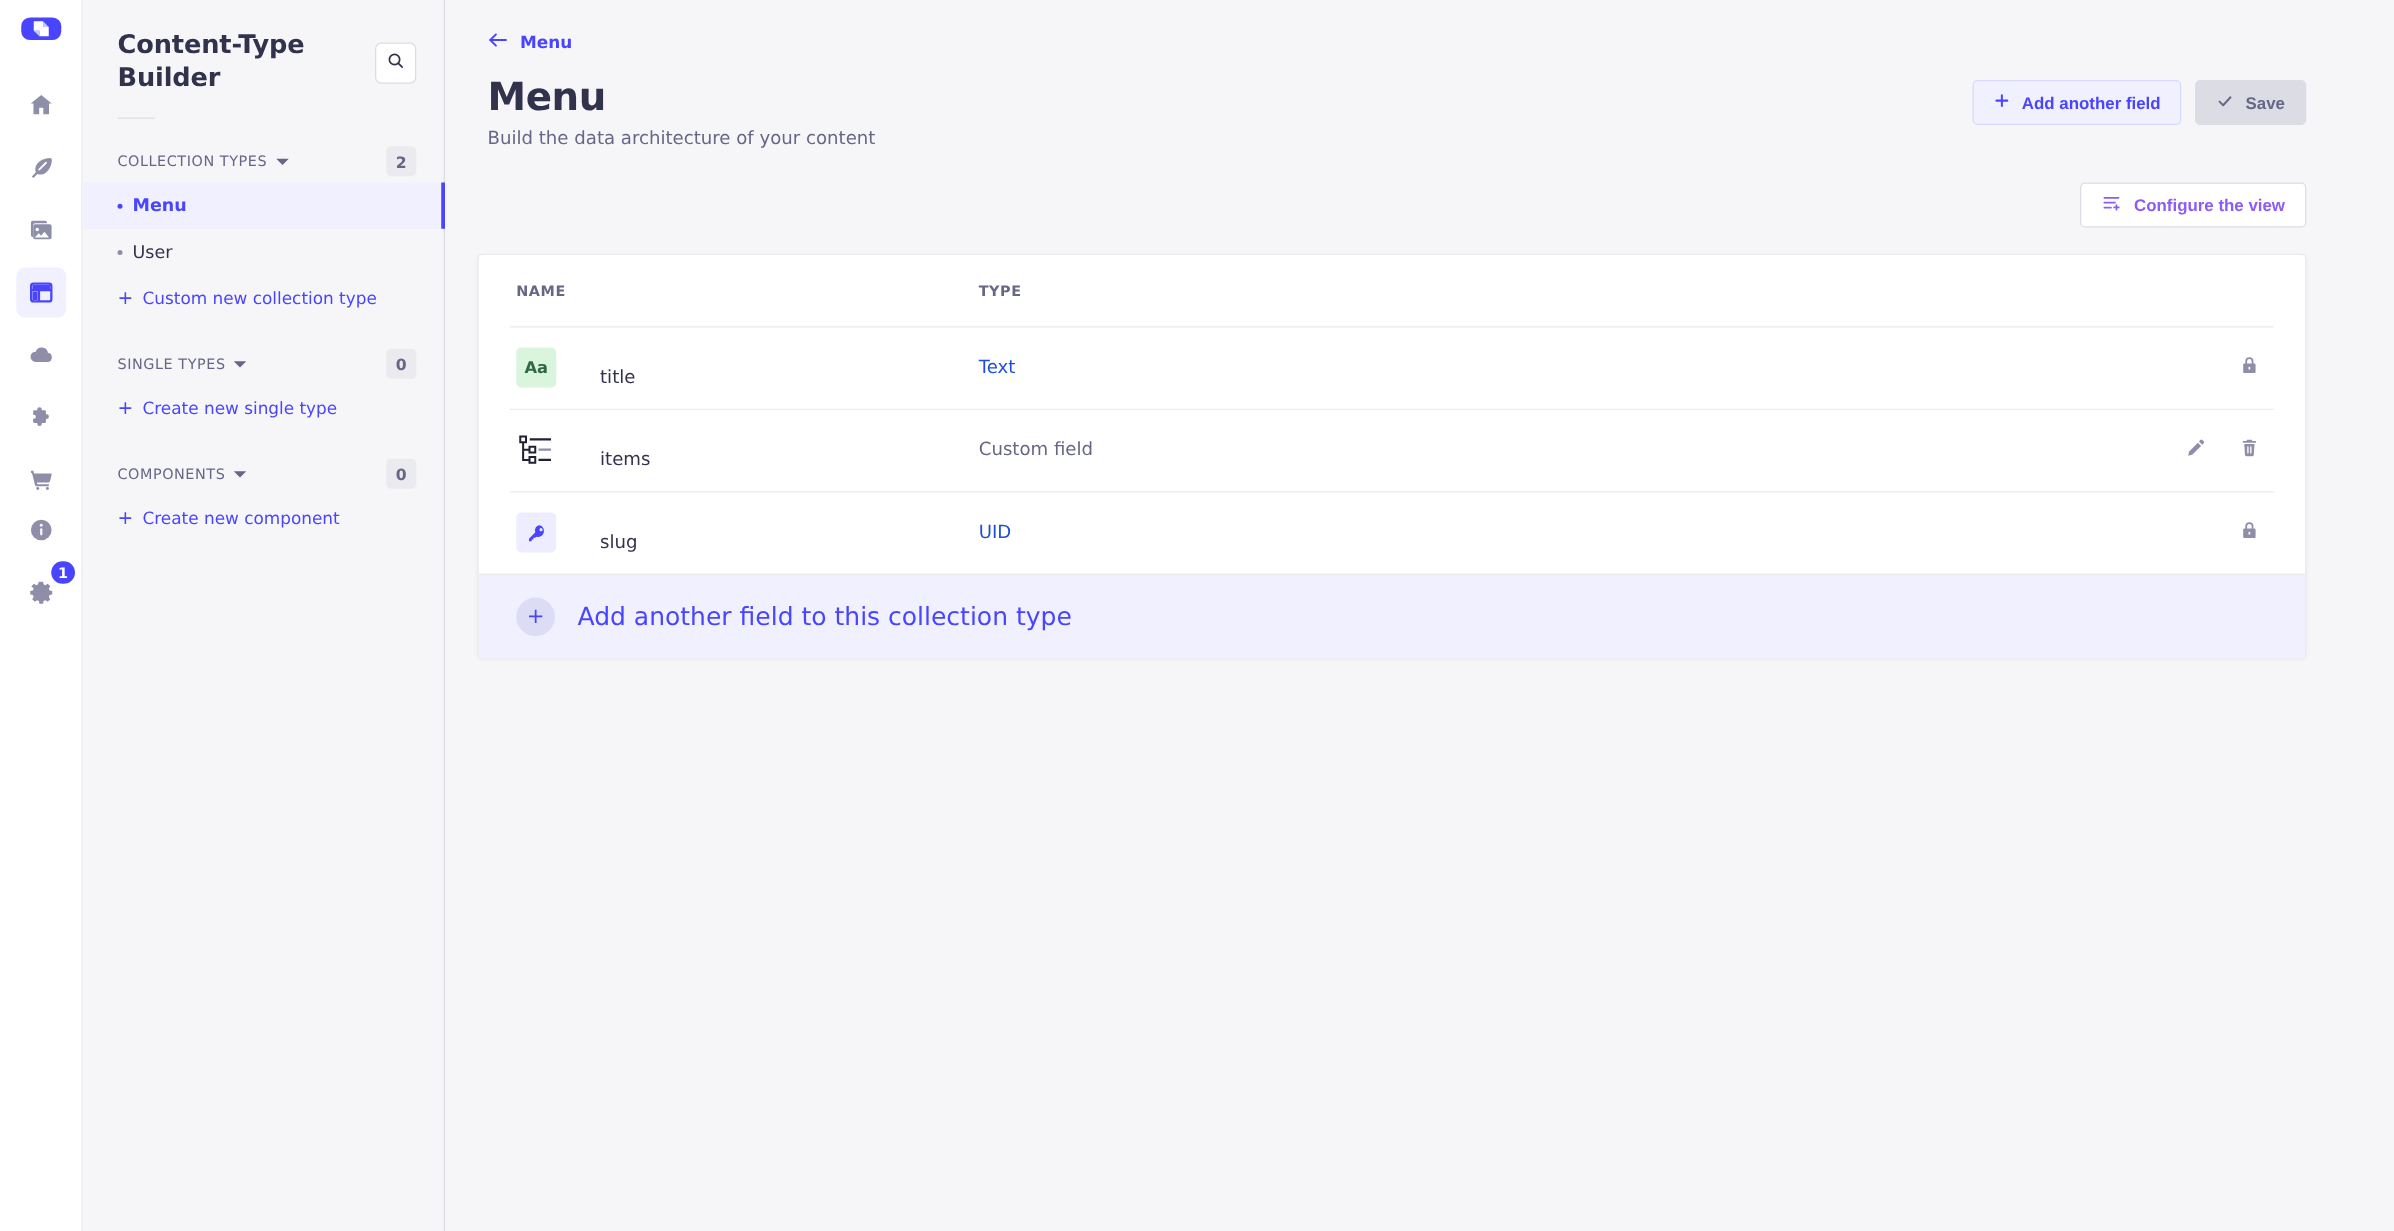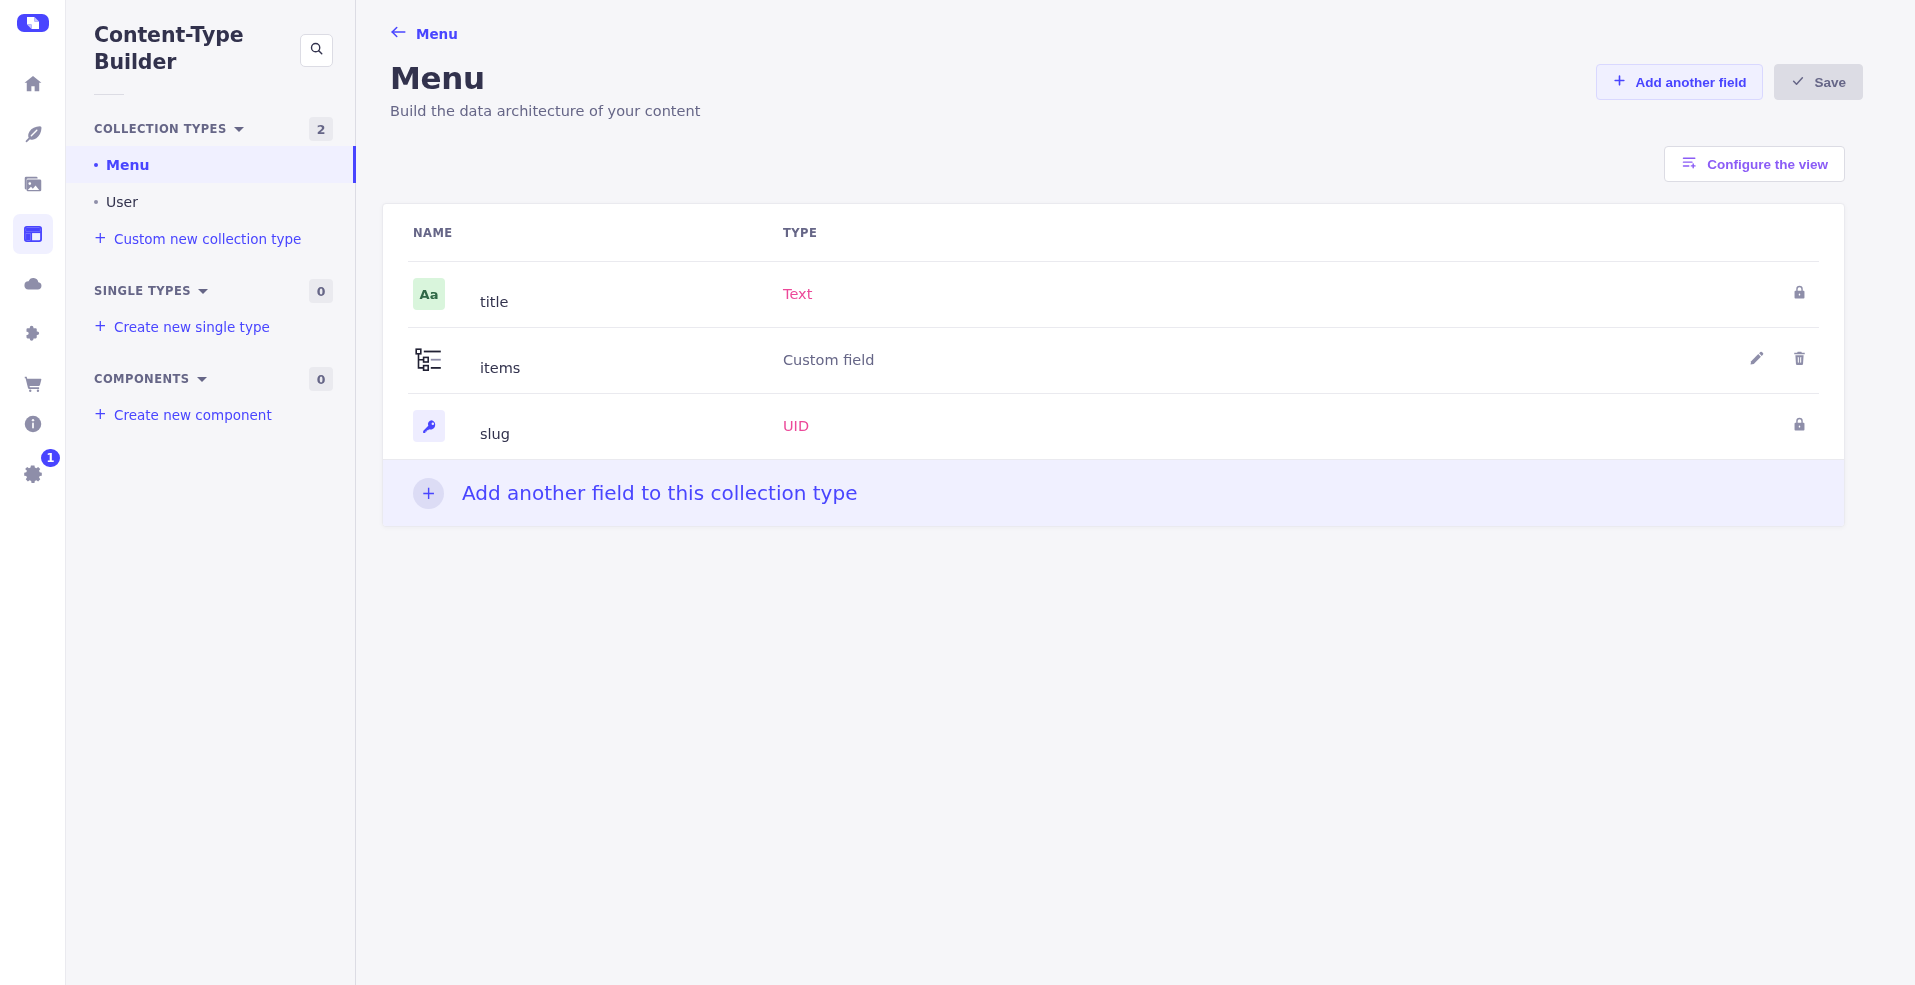--- a/index.html
+++ b/index.html
@@ -111,21 +111,21 @@
   }
   .sb-section {
     display: flex;
     align-items: center;
     padding: 0 22px 0 28px;
     height: 34px;
     margin-top: 17px;
   }
   .sb-section-label {
     font-size: 11.5px;
-    font-weight: 700;
+    font-weight: 400;
     letter-spacing: 0.45px;
     color: #666687;
     text-transform: uppercase;
   }
   .caret {
     margin-left: 7px;
     width: 0; height: 0;
     border-left: 5px solid transparent;
     border-right: 5px solid transparent;
     border-top: 5.5px solid #666687;
@@ -217,21 +217,21 @@
   }
   .page-sub {
     font-size: 14.5px;
     color: #666687;
     margin-top: 7px;
     margin-left: 8px;
   }
   .head-actions {
     position: absolute;
     top: 64px;
-    right: 52px;
+    right: 70px;
     display: flex;
     gap: 11px;
     align-items: center;
   }
   .btn {
     height: 36px;
     border-radius: 4px;
     display: inline-flex;
     align-items: center;
     gap: 9px;
@@ -316,21 +316,21 @@
   .field-icon.uid  { background: #eeedff; color: #4945ff; }
   .field-icon.tree { background: transparent; }
   .field-name {
     font-size: 14.5px;
     color: #32324d;
     font-weight: 500;
   }
   .cell-type {
     flex: 1 1 auto;
     font-size: 14.5px;
-    color: #ec4899;
+    color: #1d4ed8;
   }
   .cell-type.muted { color: #666687; }
   .cell-actions {
     flex: 0 0 170px;
     display: flex;
     align-items: center;
     justify-content: flex-end;
     gap: 26px;
     color: #8e8ea9;
     padding-right: 6px;

